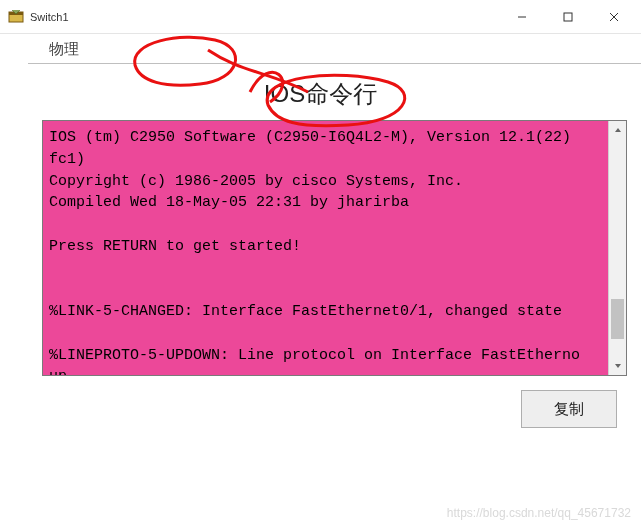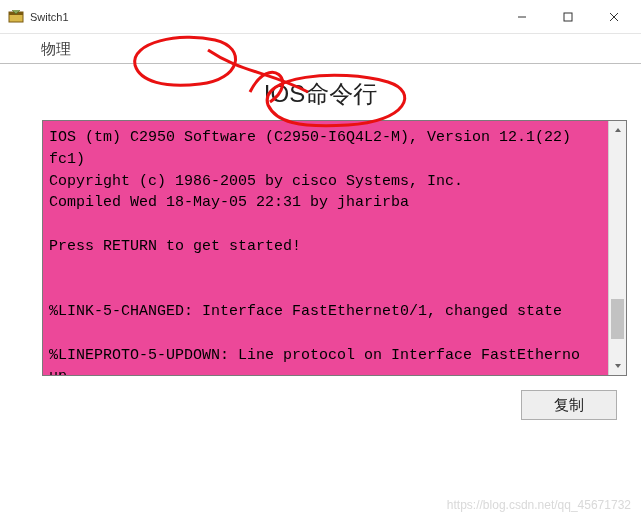--- a/index.html
+++ b/index.html
@@ -33,23 +33,24 @@
   .win-btn {
     width: 46px; height: 32px;
     display: flex; align-items: center; justify-content: center;
     color: #333;
   }
   .win-btn svg { width: 10px; height: 10px; }
   .tabs {
     display: flex;
     align-items: flex-end;
     height: 30px;
-    padding-left: 22px;
+    padding-left: 2px;
     border-bottom: 1px solid #bfbfbf;
     background: #fff;
+    margin-left: 28px;
   }
   .tab {
     font-size: 15px;
     color: #444;
     padding: 4px 18px 5px;
     border: 1px solid transparent;
     border-bottom: none;
     margin-right: 2px;
     position: relative;
     top: 1px;
@@ -110,31 +111,31 @@
     background: #c2c2c2;
   }
   .button-row {
     display: flex;
     justify-content: flex-end;
     gap: 18px;
     padding: 14px 10px 0 0;
   }
   .btn {
     min-width: 96px;
-    height: 30px;
+    height: 38px;
     font-size: 15px;
     color: #222;
     background: #eeeeee;
     border: 1px solid #aeaeae;
     display: flex; align-items: center; justify-content: center;
   }
   .watermark {
     position: absolute;
     right: 10px;
-    bottom: 16px;
+    bottom: 8px;
     font-size: 12px;
     color: #d9d9d9;
     font-family: Arial, sans-serif;
     pointer-events: none;
   }
   .annot {
     position: absolute;
     pointer-events: none;
     z-index: 50;
   }

